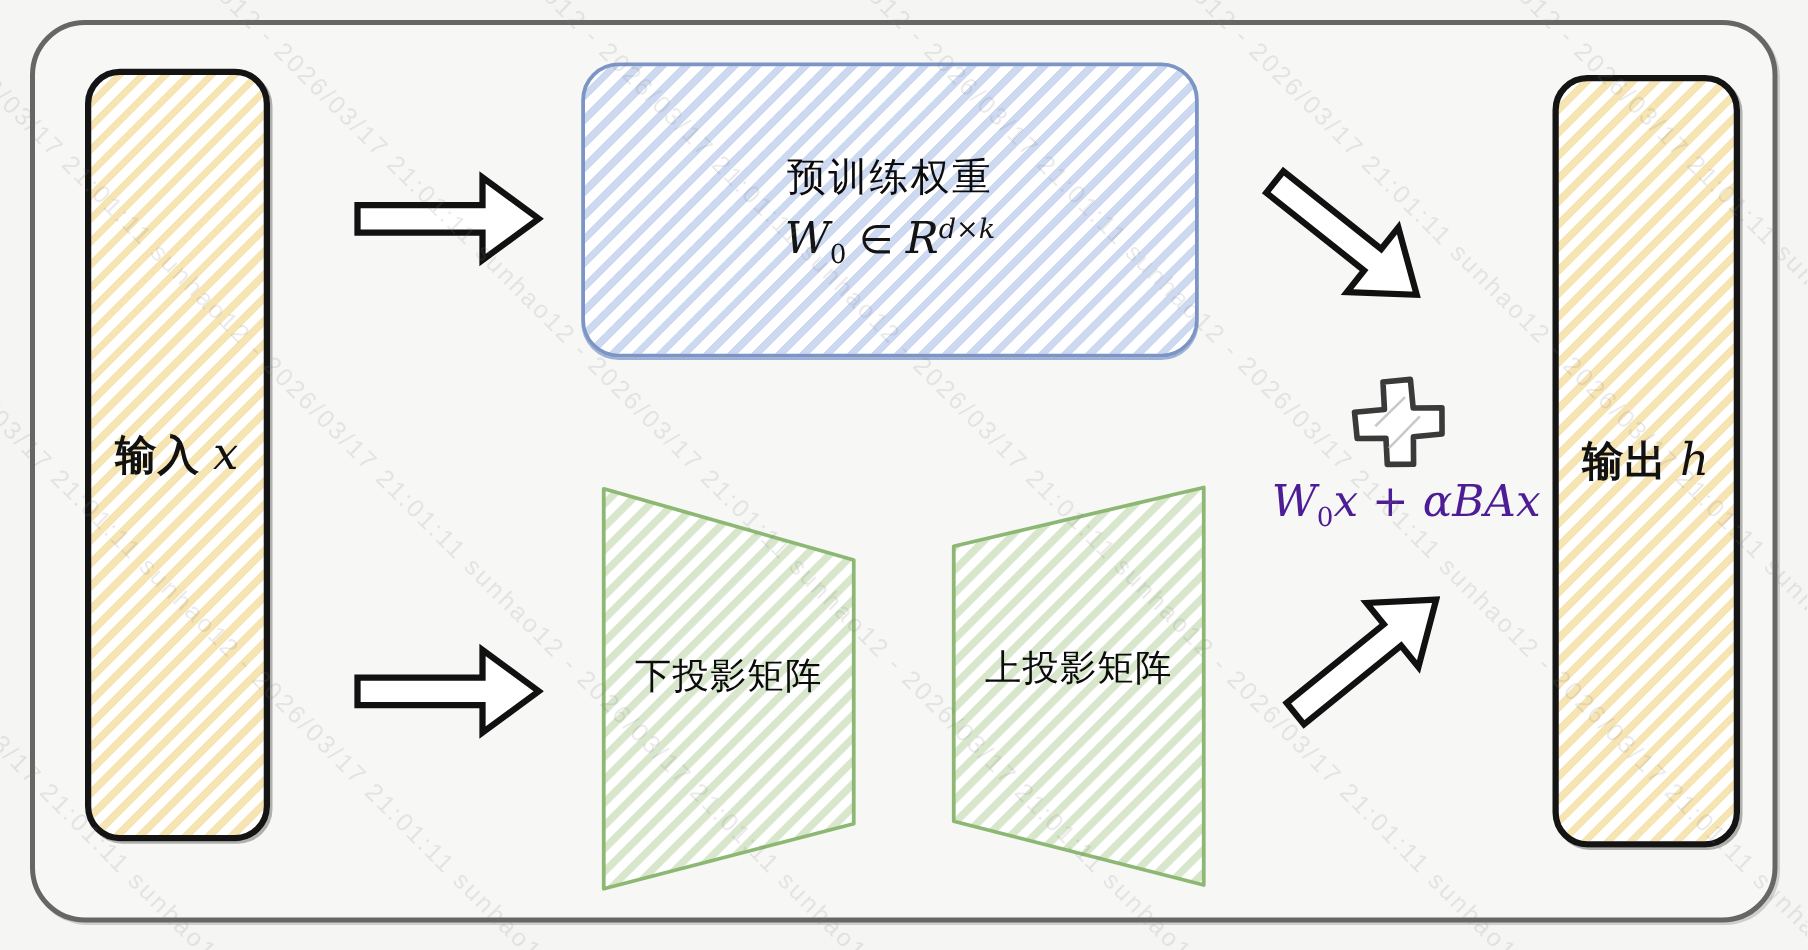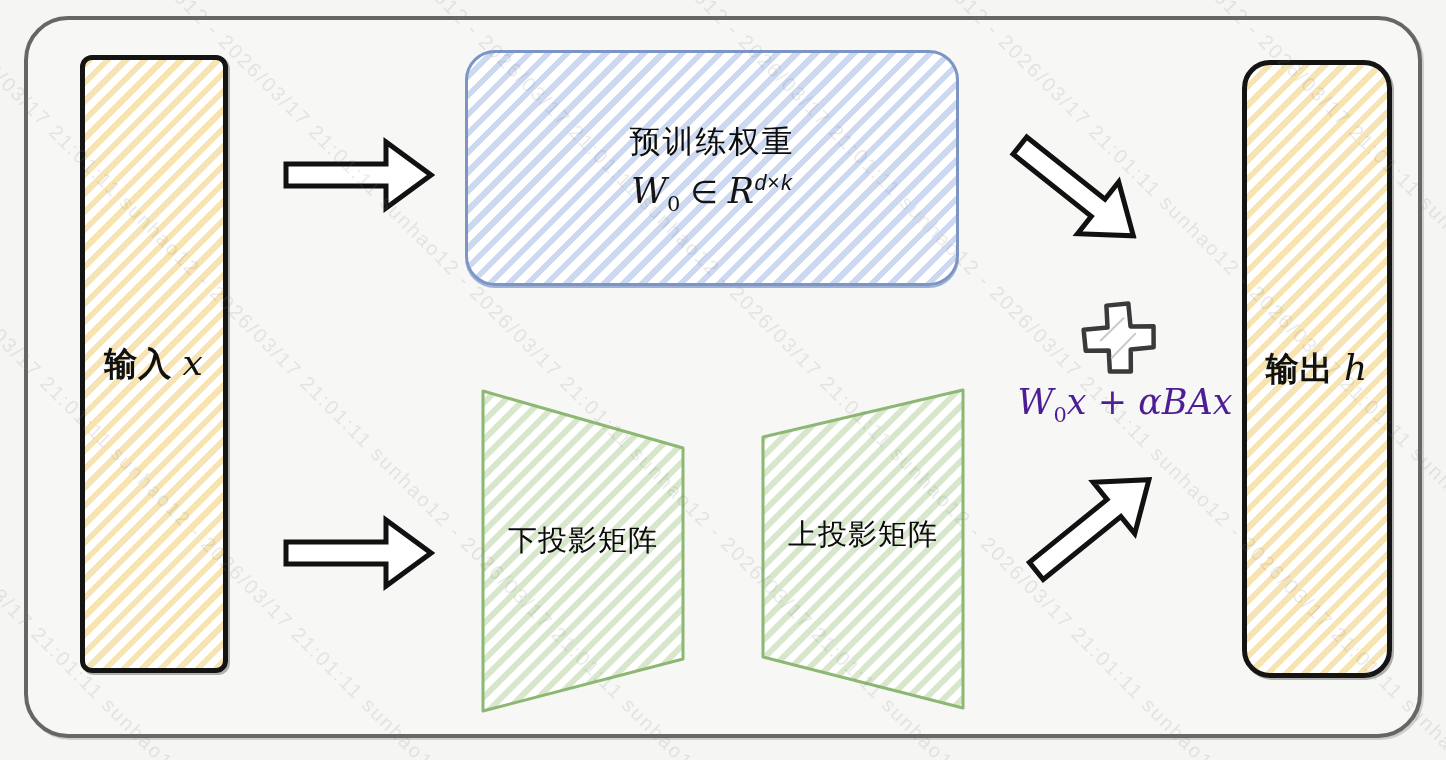--- a/index.html
+++ b/index.html
@@ -18,21 +18,21 @@
     box-shadow:2px 2px 0 rgba(90,90,90,.25);
   }
 
   
   .col{
     border:5px solid #141414;border-radius:28px;
     background:repeating-linear-gradient(135deg,#f7e4b3 0 6px,#ffffff 6px 13px);
     display:flex;align-items:center;justify-content:center;
     box-shadow:2px 2px 0 rgba(40,40,40,.35);
   }
-  .col-input{left:80px;top:55px;width:138px;height:608px;border-radius:12px;}
+  .col-input{left:68px;top:55px;width:138px;height:608px;}
   .col-output{left:1242px;top:60px;width:140px;height:608px;text-align:right;}
   .col-label{
     font-weight:900;font-size:33px;color:#111;white-space:nowrap;
     letter-spacing:1px;
   }
   .mvar{font-family:"DejaVu Serif","Liberation Serif",serif;font-style:italic;font-weight:500;}
   .col-label .mvar{font-size:36px;}
 
   
   .blue-box{
@@ -41,21 +41,21 @@
     background:repeating-linear-gradient(135deg,#ccd9f1 0 6px,#ffffff 6px 13.5px);
     display:flex;flex-direction:column;align-items:center;justify-content:center;
     box-shadow:0 2px 0 #9db1d6;
   }
   .box-title{font-weight:400;font-size:31px;color:#0c0c0c;letter-spacing:2px;}
   .math-line{
     margin-top:8px;font-family:"DejaVu Serif","Liberation Serif",serif;
     font-size:35px;color:#141414;font-style:italic;
   }
   .math-line sub{font-size:.6em;font-style:normal;}
-  .math-line sup{font-size:.62em;font-style:italic;font-family:Liberation Mono, monospace;}
+  .math-line sup{font-size:.62em;font-style:italic;}
   .math-line .melem{font-style:normal;margin:0 10px;font-family:"DejaVu Sans",sans-serif;font-size:.9em;}
 
   
   .trap-svg{overflow:visible;}
   .trap-text{
     display:flex;flex-direction:column;align-items:center;justify-content:flex-start;
     text-align:center;pointer-events:none;margin-top:23px;
   }
   .trap-text .box-title{font-size:29px;letter-spacing:1px;}
   .trap-text .math-line{font-size:32px;margin-top:4px;}

